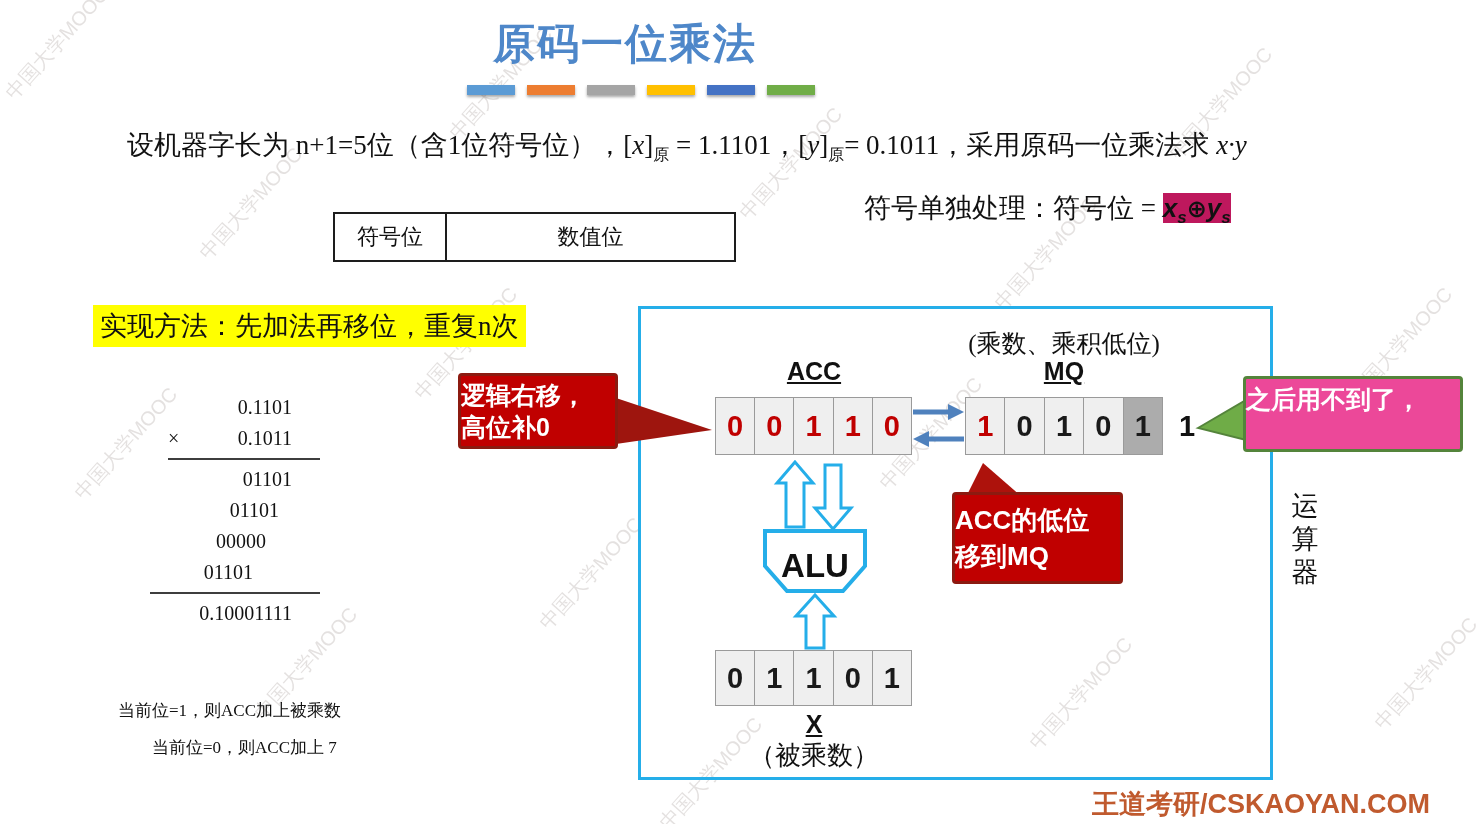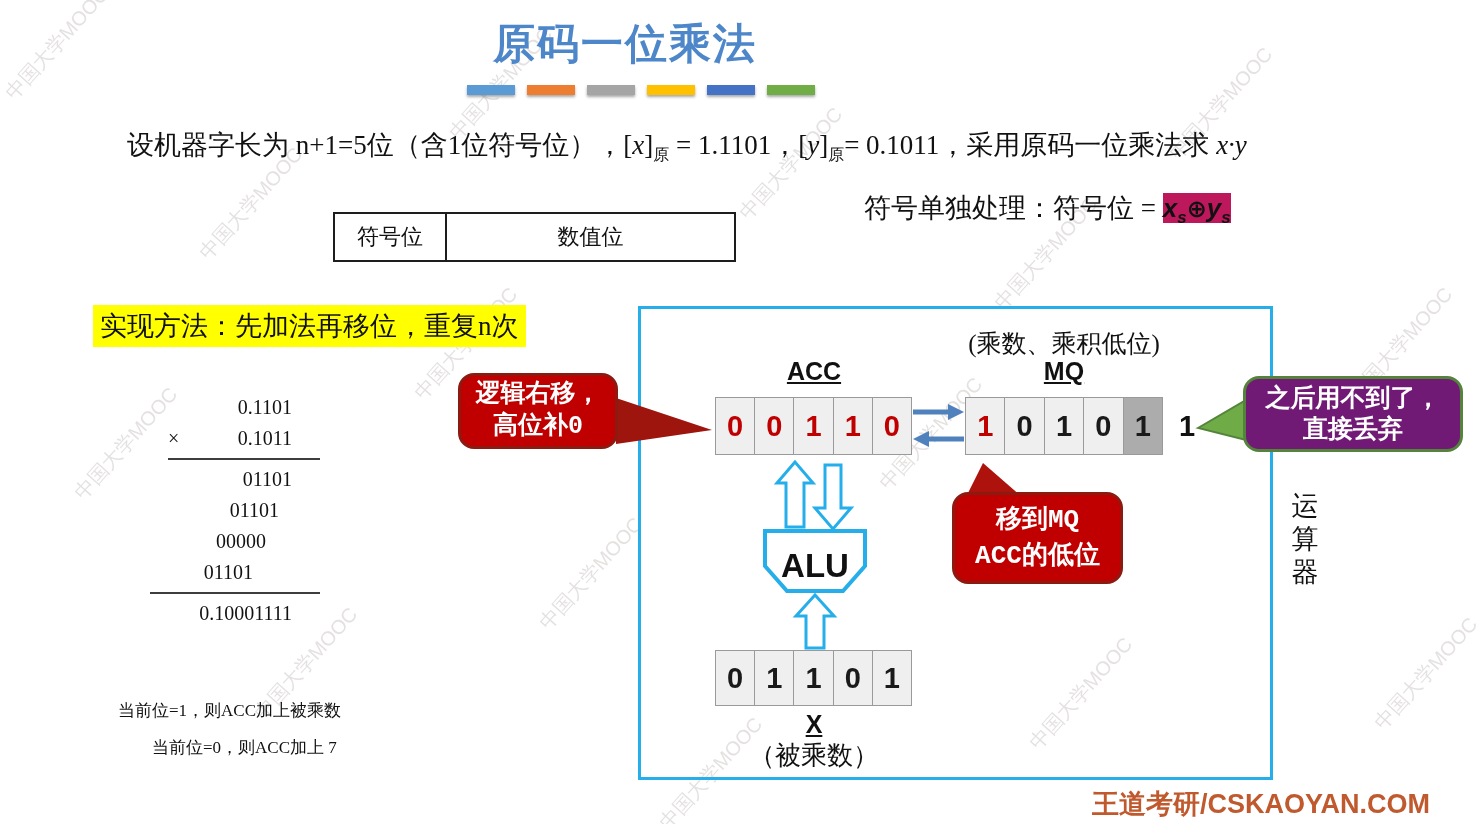--- a/index.html
+++ b/index.html
@@ -70,28 +70,28 @@
   .dropped{position:absolute;left:1172px;top:397px;width:30px;height:58px;line-height:58px;
            text-align:center;font-family:"Liberation Sans",sans-serif;font-weight:700;
            font-size:29px;z-index:4;}
   .alu-label{position:absolute;left:767px;top:547px;width:96px;text-align:center;
              font-family:"Liberation Sans",sans-serif;font-weight:700;font-size:33px;z-index:6;}
   .name-x{left:712px;top:710px;width:204px;}
   .cap-x{left:700px;top:738px;width:228px;font-size:26px;}
   .unit{position:absolute;left:1288px;top:490px;width:34px;text-align:center;
         font-size:27px;line-height:33px;z-index:4;}
   
-  .callout{position:absolute;border-radius:16px;color:#fff;text-align:center;
-           font-family:Liberation Mono, monospace;font-weight:700;z-index:6;
+  .callout{position:absolute;border-radius:4px;color:#fff;text-align:left;
+           font-family:Liberation Sans, sans-serif;font-weight:700;z-index:6;
            box-sizing:border-box;}
   .c1{left:458px;top:373px;width:160px;height:76px;background:#C00000;
       border:3px solid #8C1A10;font-size:25px;line-height:32px;padding-top:3px;}
   .c2{left:952px;top:492px;width:171px;height:92px;background:#C00000;
       border:3px solid #8C1A10;font-size:26px;line-height:36px;padding-top:7px;}
-  .cg{left:1243px;top:376px;width:220px;height:76px;background:#701a75;
+  .cg{left:1243px;top:376px;width:220px;height:76px;background:#ec4899;
       border:3px solid #54843B;font-size:25px;line-height:31px;padding-top:5px;}
   
   .overlay{position:absolute;left:0;top:0;z-index:5;pointer-events:none;}
   
   .footer{position:absolute;left:1092px;top:786px;width:392px;
           font-family:"Liberation Sans",sans-serif;font-weight:700;font-size:27px;
           color:#C05A2E;z-index:4;white-space:nowrap;}
 </style>
 </head>
 <body>
@@ -192,26 +192,25 @@
     <div>运</div>
     <div>算</div>
     <div>器</div>
   </div>
 
   <div class="callout c1">
     <div>逻辑右移，</div>
     <div>高位补0</div>
   </div>
   <div class="callout c2">
+    <div>ACC的低位</div>
     <div>移到MQ</div>
-    <div>ACC的低位</div>
   </div>
   <div class="callout cg">
     <div>之后用不到了，</div>
-    <div>直接丢弃</div>
   </div>
 
   <svg class="overlay" width="1484" height="824" viewBox="0 0 1484 824">
 
     <polygon points="616,398 712,430 616,444" fill="#9E150E"></polygon>
     <polygon points="983,463 1022,497 966,497" fill="#AD120C"></polygon>
     <polygon points="1198,428 1246,400 1246,440" fill="#6FAC47" stroke="#54843B" stroke-width="2"></polygon>
 
     <line x1="913" y1="412" x2="948" y2="412" stroke="#4F81BD" stroke-width="5"></line>
     <polygon points="948,404 964,412 948,420" fill="#4F81BD"></polygon>

